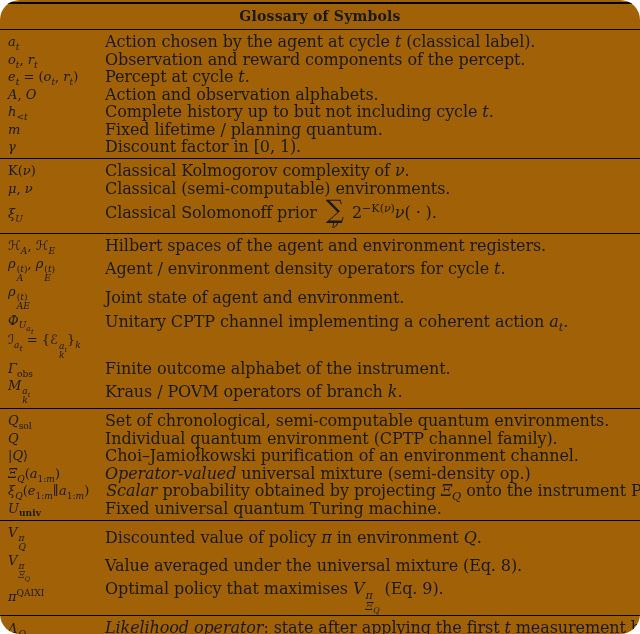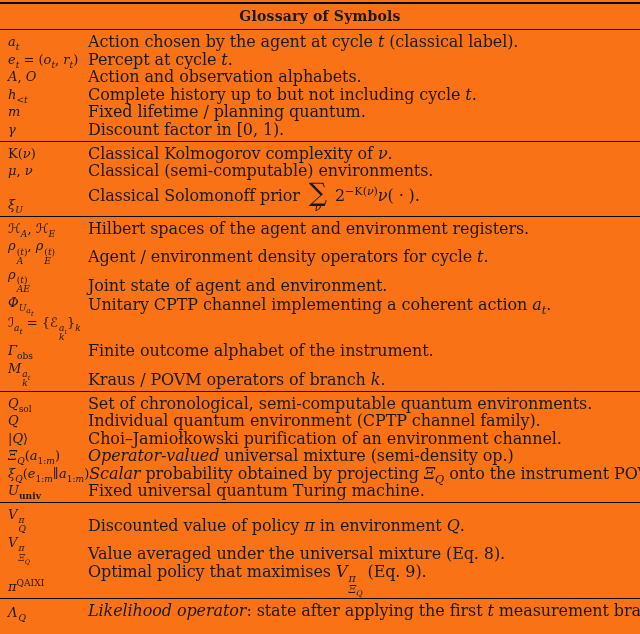--- a/index.html
+++ b/index.html
@@ -14,21 +14,21 @@
     padding-top:2px;
     box-sizing:border-box;
   }
   .rule{height:0;border:0;border-top:1px solid #000;margin:0;}
   .rule.thick{border-top-width:2px;}
   .tbl-header{
     text-align:center;font-weight:bold;font-size:14px;
     padding:4px 0 5px 0;letter-spacing:.2px;
   }
   .section{padding:3px 0 2.5px 0;}
-  .row{display:flex;align-items:flex-end;line-height:17.5px;}
+  .row{display:flex;align-items:center;line-height:17.5px;gap:17px;}
   .sym{flex:0 0 80px;padding-left:8px;white-space:nowrap;font-size:13px;}
   .desc{flex:1;white-space:nowrap;font-size:16px;letter-spacing:-0.1px;}
   sub,sup{font-size:70%;line-height:0;}
   sub sub,sup sub{font-size:85%;}
   i{font-style:italic;}
   .cal{font-family:"DejaVu Serif",serif;font-style:italic;font-weight:500;}
   
   .st{
     display:inline-flex;flex-direction:column;align-items:flex-start;
     vertical-align:-0.45em;line-height:1.0;font-size:70%;margin-left:1px;
@@ -38,29 +38,33 @@
   .sum{
     display:inline-flex;flex-direction:column;align-items:center;
     vertical-align:middle;line-height:.95;margin:0 3px 0 4px;
   }
   .sum .sig{font-size:160%;}
   .sum .und{font-size:70%;margin-top:-1px;}
 </style>
 </head>
 <body>
 
-<div class="page" style="background: #f97316; color: rgb(26, 26, 26);">
+<div class="page" style="background: #a16207; color: rgb(26, 26, 26); border-radius: 20px;">
   <div class="rule thick" style="border-top-color: rgb(0, 0, 0);"></div>
   <div class="tbl-header">Glossary of Symbols</div>
   <div class="rule" style="border-top-color: rgb(0, 0, 0);"></div>
   <div id="tbody">
       <div class="section">
         <div class="row">
           <div class="sym"><i>a</i><sub><i>t</i></sub></div>
           <div class="desc">Action chosen by the agent at cycle <i>t</i> (classical label).</div>
+        </div>
+        <div class="row">
+          <div class="sym"><i>o</i><sub><i>t</i></sub>, <i>r</i><sub><i>t</i></sub></div>
+          <div class="desc">Observation and reward components of the percept.</div>
         </div>
         <div class="row">
           <div class="sym"><i>e</i><sub><i>t</i></sub> = (<i>o</i><sub><i>t</i></sub>, <i>r</i><sub><i>t</i></sub>)</div>
           <div class="desc">Percept at cycle <i>t</i>.</div>
         </div>
         <div class="row">
           <div class="sym"><i class="cal">A</i>, <i class="cal">O</i></div>
           <div class="desc">Action and observation alphabets.</div>
         </div>
         <div class="row">

